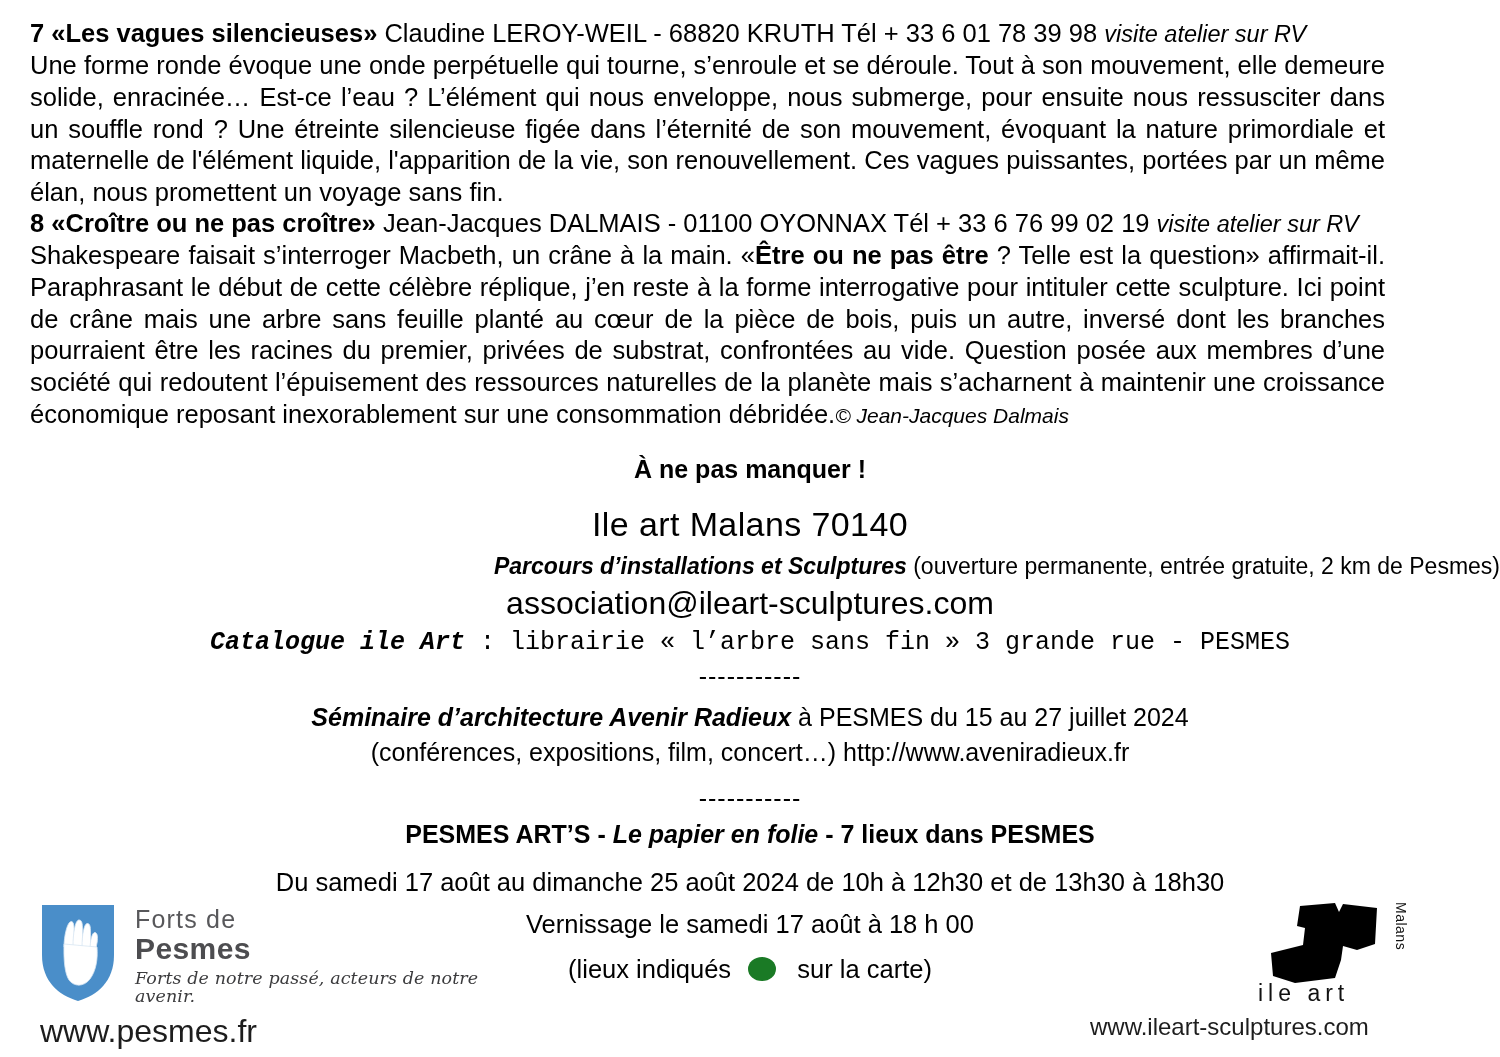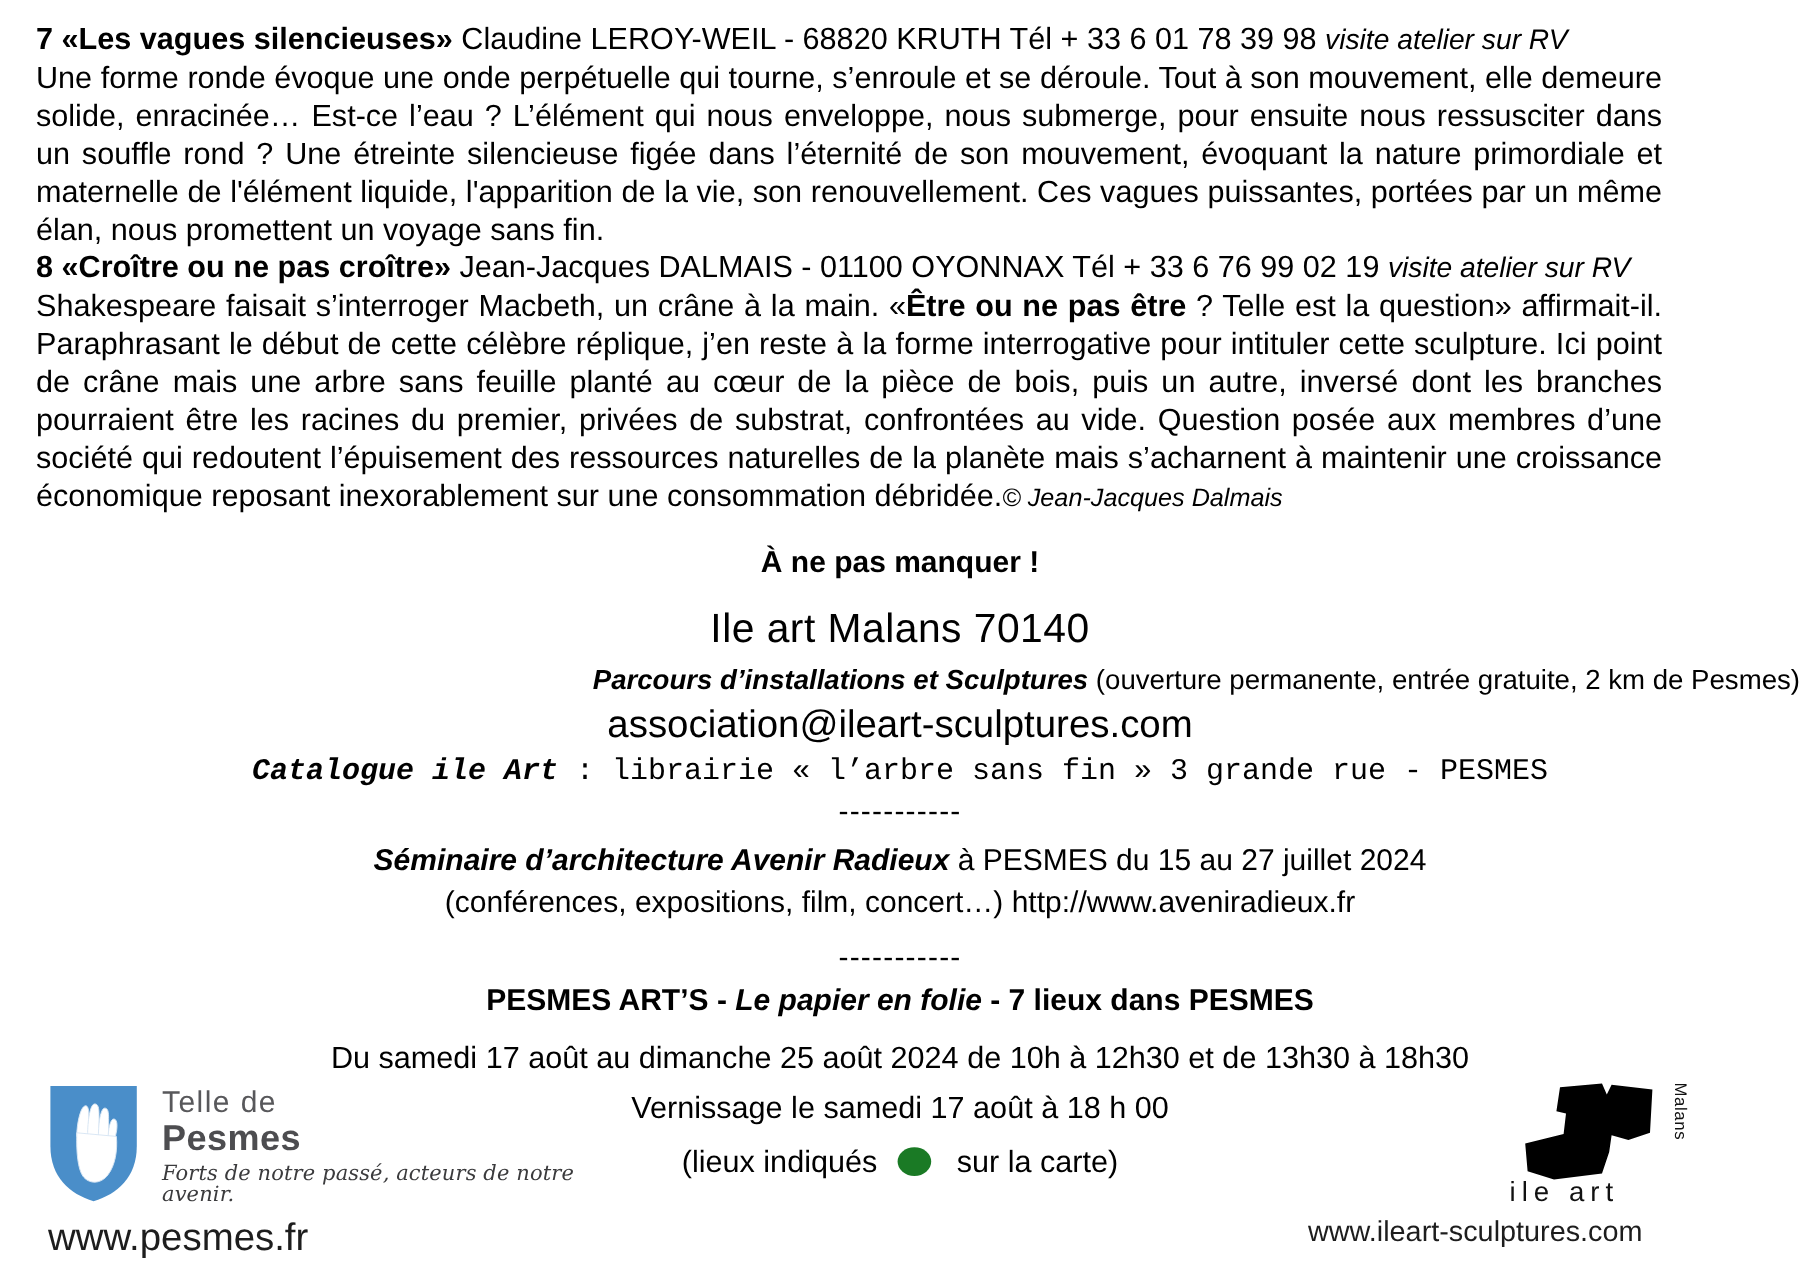--- a/index.html
+++ b/index.html
@@ -270,21 +270,21 @@
         <g fill="#ffffff" stroke="#d8e6f3" stroke-width="0.8">
           <path d="M24 44 C24 33 27 21 30 19 C33 17 34 21 34 26 L34 44 Z"></path>
           <path d="M33 43 C33 31 35 18 38.5 17 C42 16.4 42.5 21 42.5 26 L42.5 44 Z"></path>
           <path d="M42 44 C42 32 44 21 47 20.5 C50 20 50.5 24 50.5 29 L50.5 46 Z"></path>
           <path d="M50 47 C50 38 52 29 55 29.5 C57.6 30 57.8 34 57.2 39 L55 50 Z"></path>
           <path d="M24 41 L57 44 C58 56 56 68 50 76 C44 84 34 84 29 77 C25 71 23.5 58 24 41 Z"></path>
         </g>
       </svg>
     </div>
     <div class="pesmes-text">
-      <div class="ville-de">Telle de</div>
+      <div class="ville-de">Forts de</div>
       <div class="pesmes-name">Pesmes</div>
       <div class="devise">Forts de notre passé, acteurs de notre avenir.</div>
     </div>
   </div>
   <div class="pesmes-url">www.pesmes.fr</div>
 
   <div class="ileart-logo">
     <svg viewBox="0 0 130 100" width="130" height="100" aria-hidden="true">
       <path d="M35 8 L70 5 L74 14 L78 6 L112 10 L110 46 L92 52 L78 48 L76 62 L70 80 L30 85 L8 78 L6 55 L38 47 L40 30 L32 28 Z" fill="#000000"></path>
     </svg>

